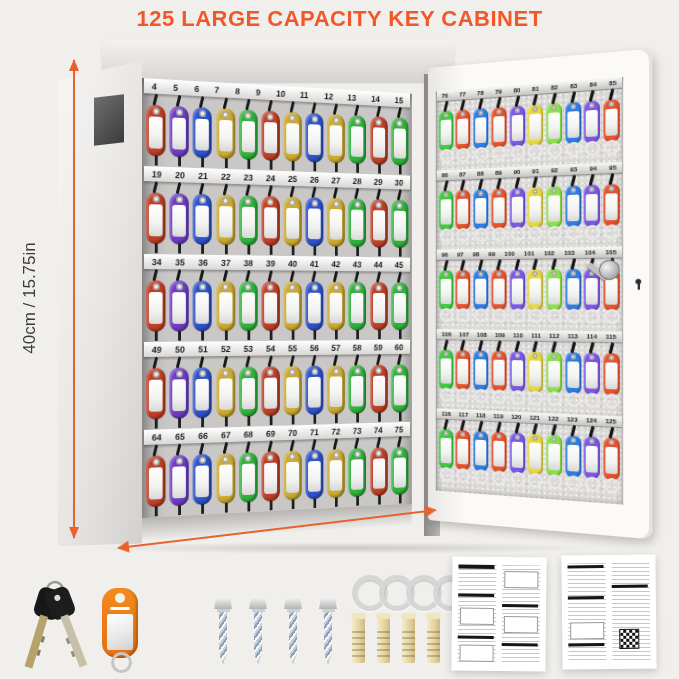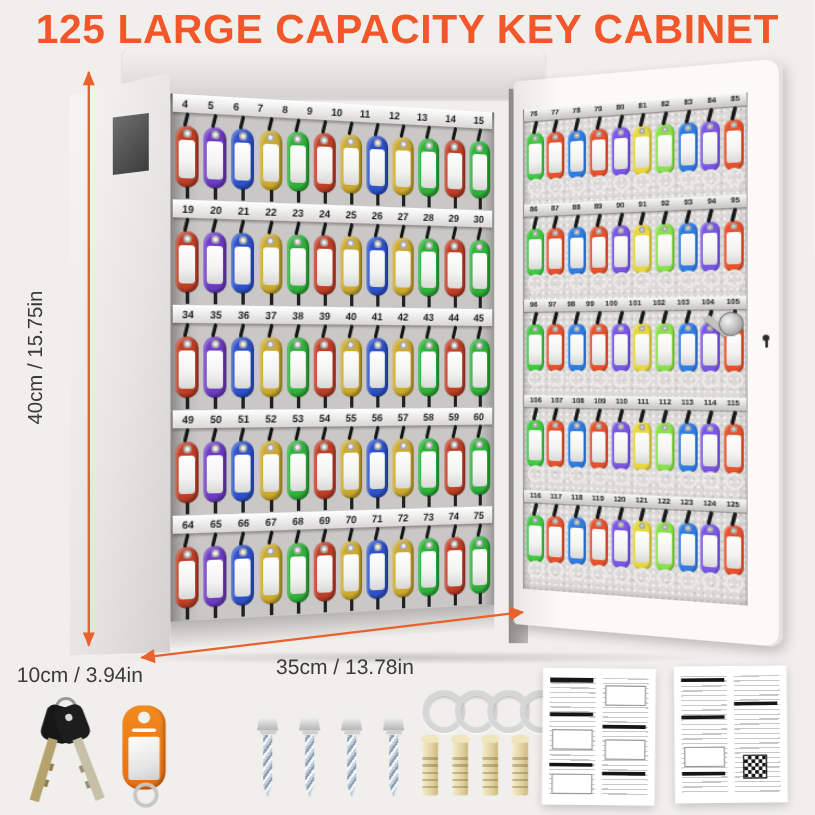--- a/index.html
+++ b/index.html
@@ -1,21 +1,21 @@
 <!DOCTYPE html>
 <html><head>
 <meta charset="utf-8">
 <style>
   html,body{margin:0;padding:0;}
   body{font-family:"Liberation Sans",sans-serif;}
   #stage{position:relative;width:679px;height:679px;background:#f1efec;overflow:hidden;}
 
   
   .title{position:absolute;top:6px;left:0;width:100%;text-align:center;
-    font-size:34px;font-weight:800;letter-spacing:.5px;color:#f2572a;}
+    font-size:22px;font-weight:800;letter-spacing:.5px;color:#f2572a;}
 
   
   .top-slab{position:absolute;left:102px;top:40px;width:352px;height:42px;border-radius:8px;
     background:linear-gradient(180deg,#f3f2f0 0%,#e3e2e0 55%,#d4d3d1 100%);
     box-shadow:0 1px 2px rgba(0,0,0,.15);}
   .left-wall{position:absolute;left:58px;top:58px;width:84px;height:488px;
     clip-path:polygon(0 4.5%,100% .5%,100% 99.5%,0 100%);
     background:linear-gradient(100deg,#f7f6f4 0%,#e6e5e3 55%,#d2d1cf 100%);}
   .side-slot{position:absolute;left:36px;top:38px;width:30px;height:48px;
     background:linear-gradient(135deg,#6e6e6e,#3c3c3c);transform:skewY(-7deg);}
@@ -945,22 +945,20 @@
     <span class="lock-cam">
       <span class="lock-arm"></span>
       <span class="lock-body"></span>
     </span>
     <span class="keyhole"></span>
   </div>
 
   <div class="v-arrow"></div>
   <div class="v-label">40cm / 15.75in</div>
   <div class="h-arrow"></div>
-  <div class="w-label">35cm / 13.78in</div>
-  <div class="dp-label">10cm / 3.94in</div>
 
   <svg class="keys-svg" width="88" height="102" viewBox="0 0 88 102">
     <circle cx="45" cy="12" r="8" fill="none" stroke="#9a9a9a" stroke-width="2.5"></circle>
     <g transform="rotate(17 36 32)">
       <rect x="24" y="10" width="25" height="30" rx="7" fill="#171717"></rect>
       <circle cx="36" cy="19" r="3" fill="#dcdbd9"></circle>
       <rect x="32" y="38" width="8" height="54" fill="#b5a26c"></rect>
       <rect x="40" y="58" width="3" height="6" fill="#8f7d4c"></rect>
       <rect x="40" y="72" width="3" height="6" fill="#8f7d4c"></rect>
     </g>

